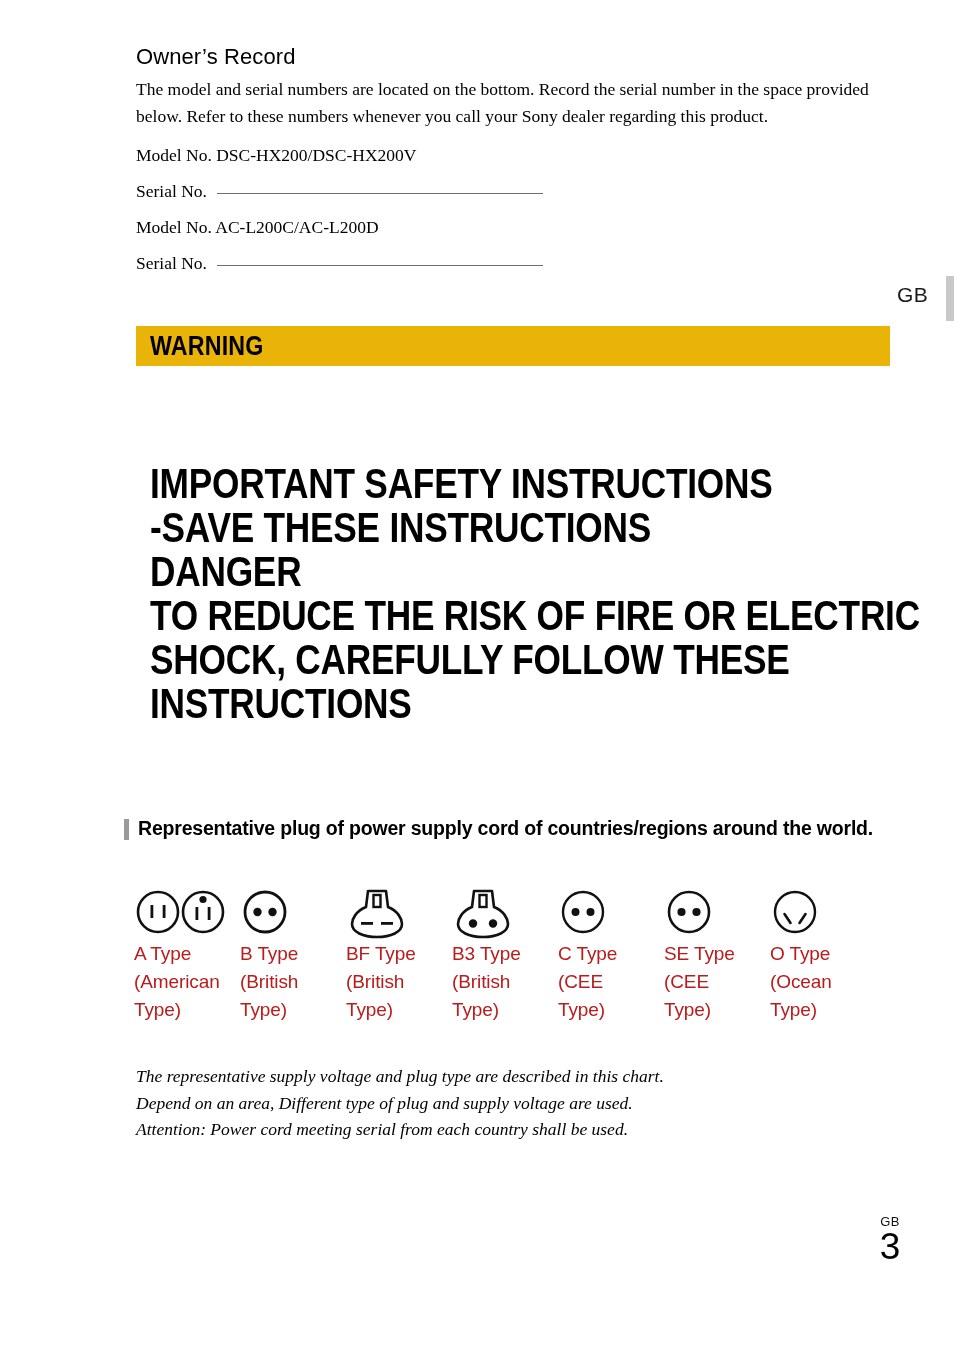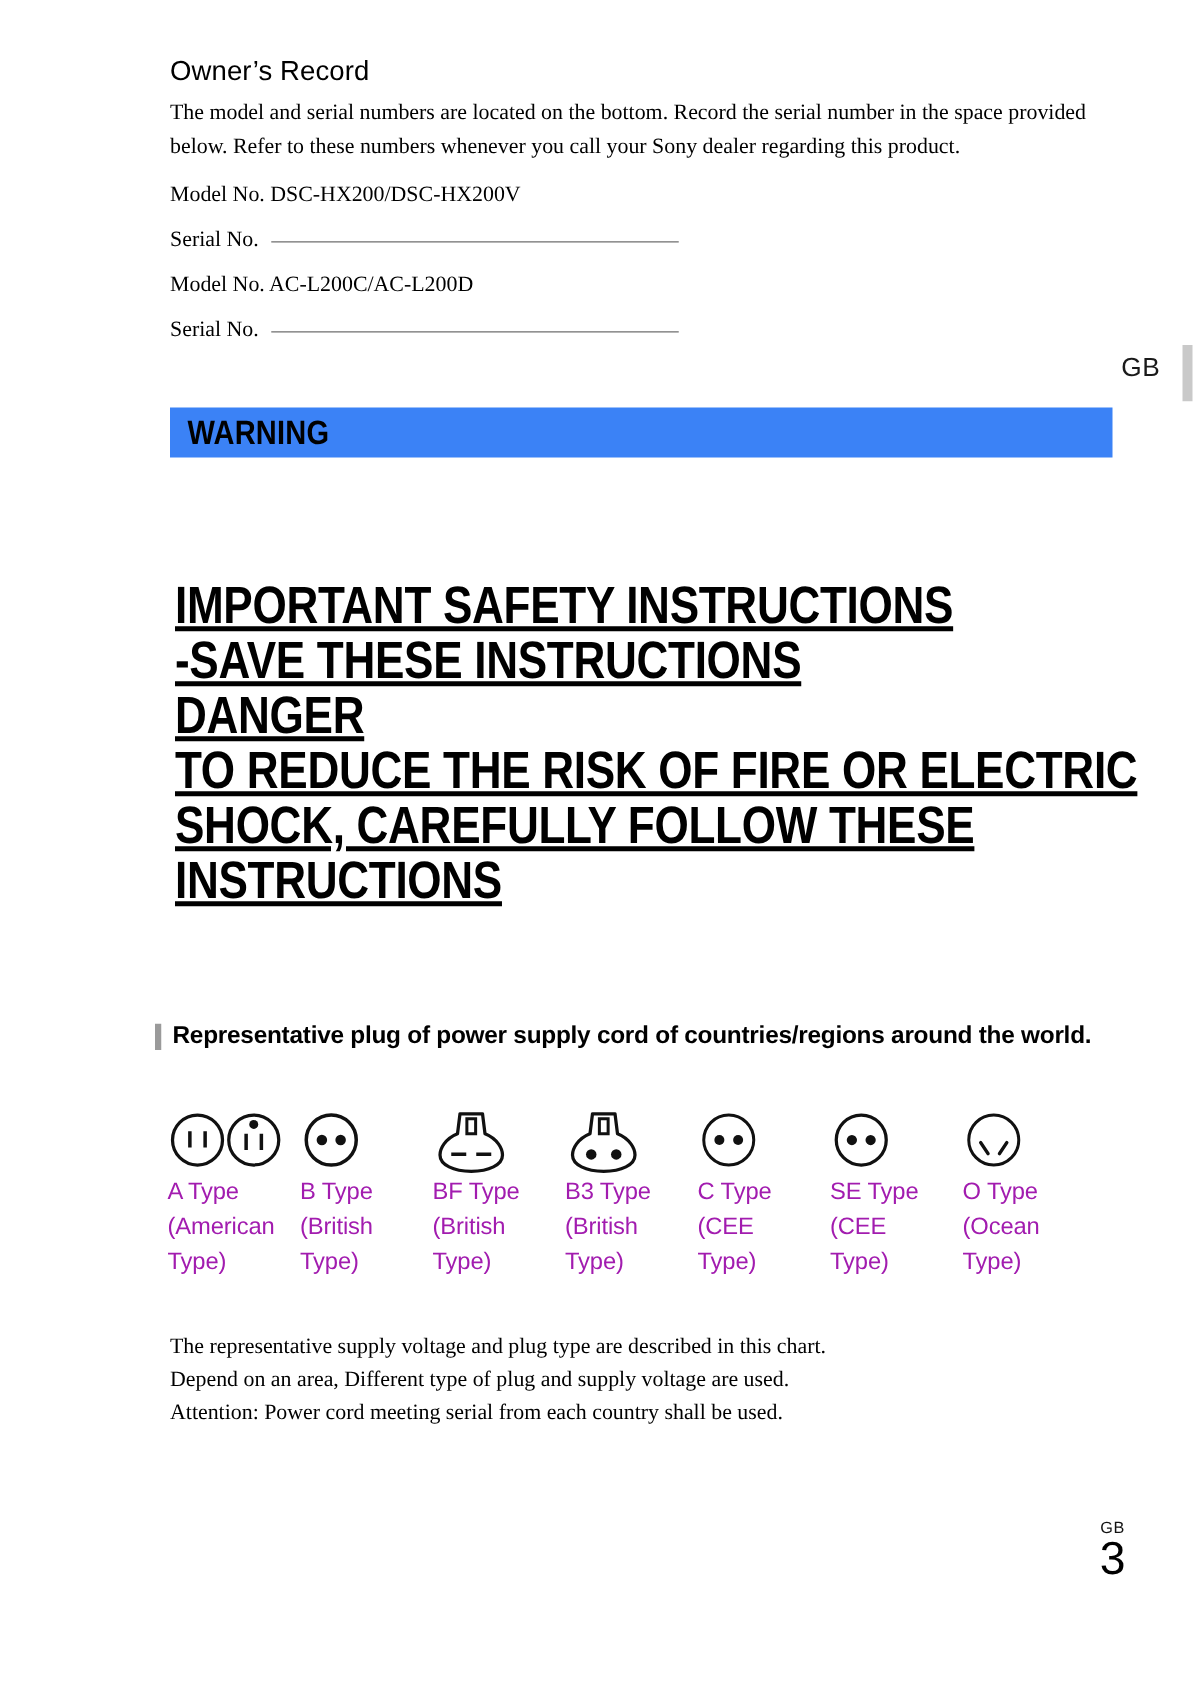--- a/index.html
+++ b/index.html
@@ -86,21 +86,21 @@
     color: #1a1a1a;
   }
 
   
   .warning-band {
     position: absolute;
     left: 108px;
     top: 326px;
     width: 754px;
     height: 40px;
-    background: #3b82f6;
+    background: #eab308;
     display: flex;
     align-items: center;
   }
   .warning-band-text {
     font-family: "Liberation Sans Narrow", "Liberation Sans", "DejaVu Sans Condensed", sans-serif;
     font-weight: 700;
     font-size: 27px;
     letter-spacing: 0.2px;
     transform: scaleX(0.86);
     transform-origin: left center;
@@ -116,24 +116,23 @@
     font-family: "Liberation Sans", "DejaVu Sans", sans-serif;
     font-weight: 700;
     font-size: 19.5px;
     line-height: 1.38;
     letter-spacing: -0.15px;
   }
 
   
   .headline {
     position: absolute;
-    left: 112px;
+    left: 122px;
     top: 462px;
     width: 790px;
-    text-decoration: underline;
   }
   .headline-line {
     font-family: "Liberation Sans Narrow", "Liberation Sans", "DejaVu Sans Condensed", sans-serif;
     font-weight: 700;
     font-size: 42px;
     line-height: 44px;
     letter-spacing: -0.3px;
     transform: scaleX(0.84);
     transform-origin: left top;
     white-space: nowrap;
@@ -190,30 +189,31 @@
     height: 56px;
     display: flex;
     align-items: center;
     justify-content: flex-start;
   }
   .plug-label {
     font-family: "Liberation Sans", "DejaVu Sans", sans-serif;
     font-size: 19px;
     line-height: 28px;
     letter-spacing: -0.1px;
-    color: #a21caf;
+    color: #b91c1c;
     white-space: pre-line;
   }
 
   
   .closing {
     position: absolute;
     left: 108px;
     top: 1063px;
     width: 760px;
+    font-style: italic;
   }
   .closing p {
     font-family: "Liberation Serif", "DejaVu Serif", serif;
     font-size: 17.5px;
     line-height: 1.52;
     margin: 0;
   }
 
   
   .footer {

